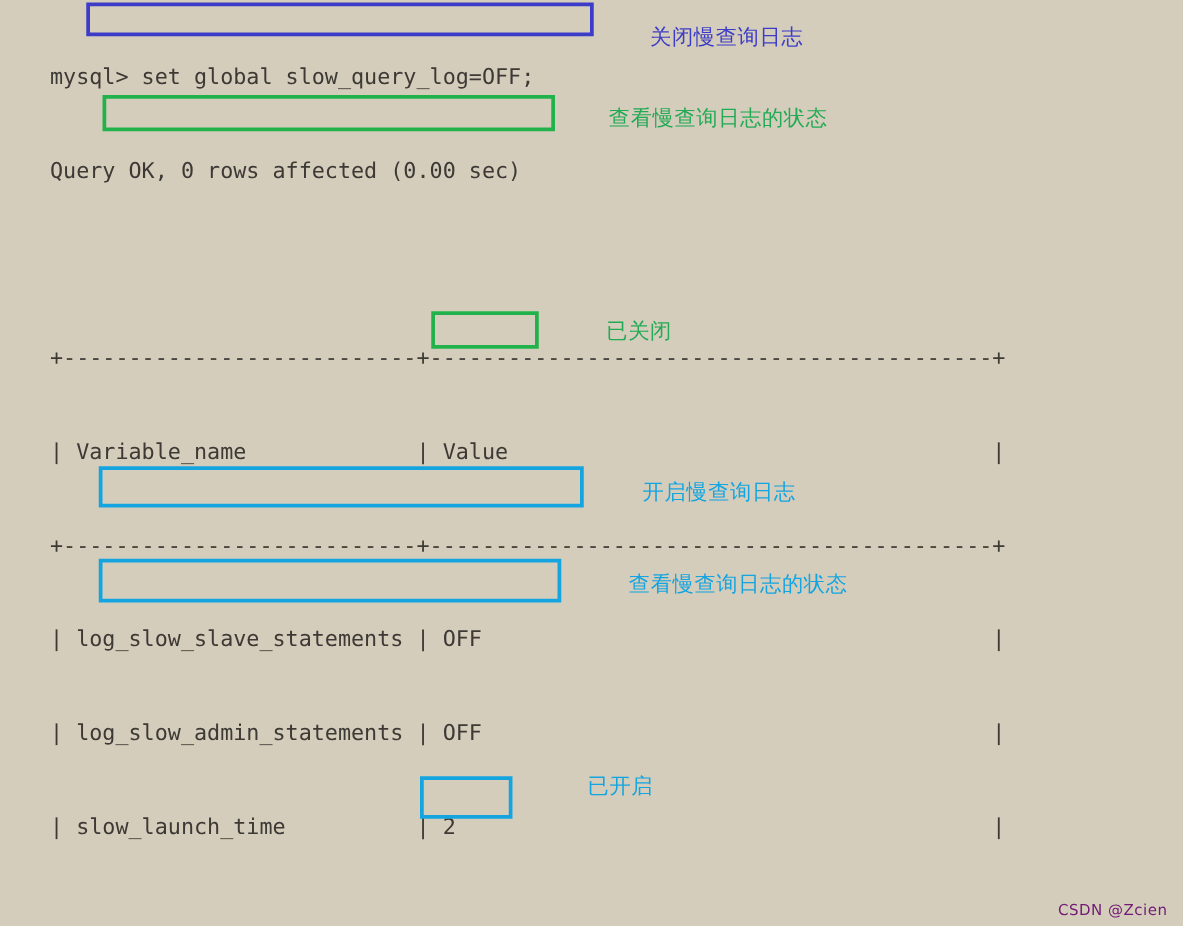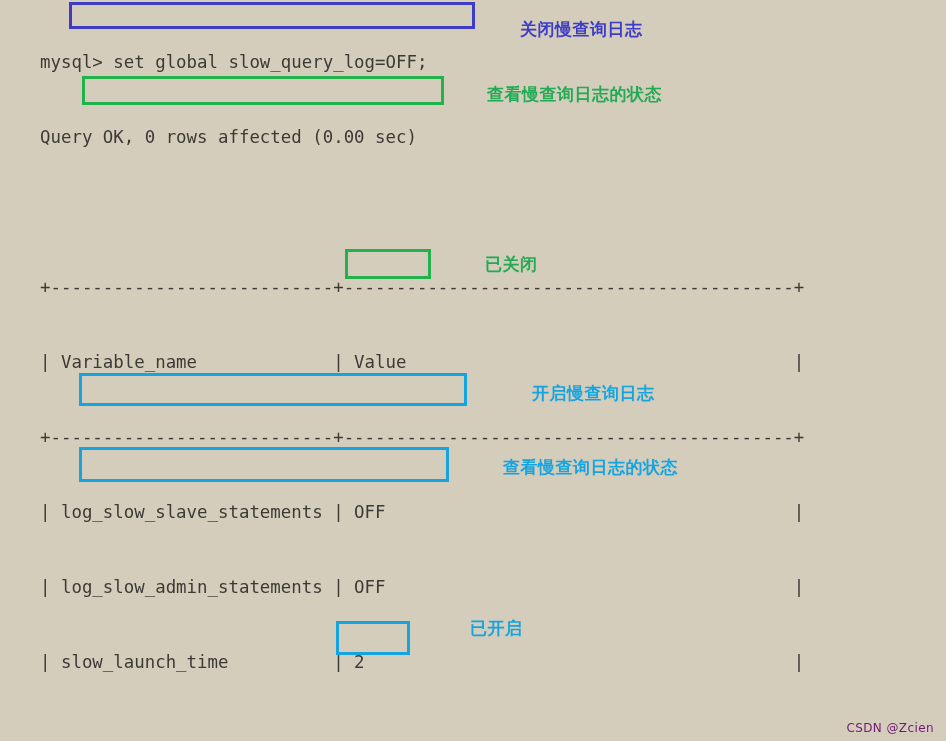--- a/index.html
+++ b/index.html
@@ -44,21 +44,21 @@
     pointer-events: none;
   }
   .box-blue   { border: 3px solid #3c3cc8; }
   .box-green  { border: 3px solid #22b24c; }
   .box-cyan   { border: 3px solid #14a5e0; }
 
   
   .anno-label {
     position: absolute;
     font-family: "DejaVu Sans", "Liberation Sans", sans-serif;
-    font-weight: bold;
+    font-weight: normal;
     font-size: 17px;
     white-space: nowrap;
     letter-spacing: 0.5px;
   }
   .lbl-blue  { color: #3c3cc8; }
   .lbl-green { color: #22aa55; }
   .lbl-cyan  { color: #14a5e0; }
 
   
   #watermark {
@@ -117,19 +117,19 @@
 <div class="anno-box box-cyan" style="left:79px;  top:447px; width:370px; height:35px;"></div>
 
 <div class="anno-box box-cyan" style="left:336px; top:621px; width:74px;  height:34px;"></div>
 
 <span class="anno-label lbl-blue" style="left:520px; top:18px;">关闭慢查询日志</span>
 
 <span class="anno-label lbl-green" style="left:487px; top:83px;">查看慢查询日志的状态</span>
 
 <span class="anno-label lbl-green" style="left:485px; top:253px;">已关闭</span>
 
-<span class="anno-label lbl-cyan" style="left:532px; top:382px;">开启慢查询日志</span>
+<span class="anno-label lbl-cyan" style="left:514px; top:382px;">开启慢查询日志</span>
 
 <span class="anno-label lbl-cyan" style="left:503px; top:456px;">查看慢查询日志的状态</span>
 
 <span class="anno-label lbl-cyan" style="left:470px; top:617px;">已开启</span>
 
 <div id="watermark">CSDN @Zcien</div>
 
 </body></html>

